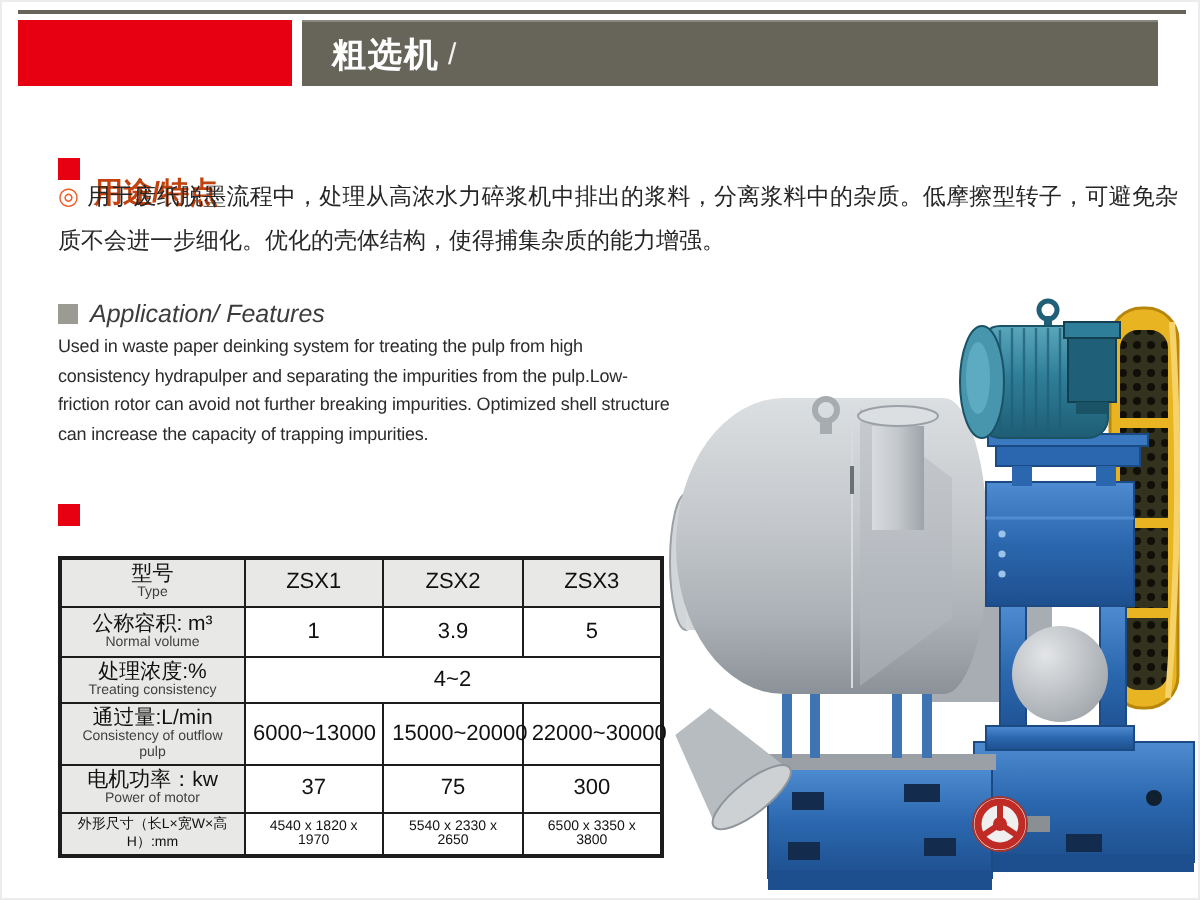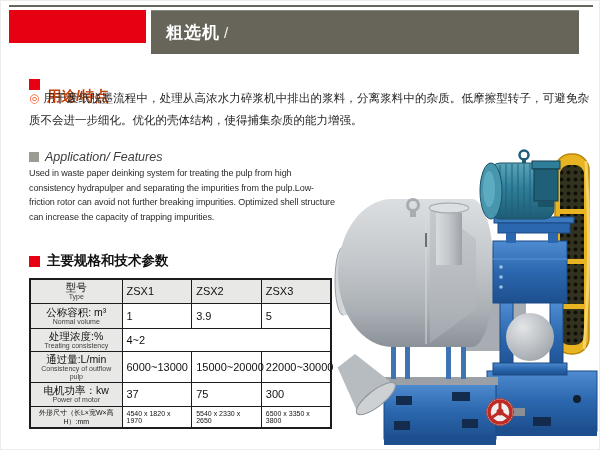--- a/index.html
+++ b/index.html
@@ -16,21 +16,21 @@
   *{margin:0;padding:0;box-sizing:border-box;}
   html,body{background:#fff;}
   .page{
     position:relative;width:600px;height:450px;background:#fff;
     border:1px solid #ececec;overflow:hidden;
     font-family:"Liberation Sans","DejaVu Sans",sans-serif;color:#1d1d1d;
   }
   .top-line{position:absolute;left:8px;top:4px;width:584px;height:2px;background:var(--banner-olive);}
   .red-block{position:absolute;left:8px;top:9px;width:137px;height:33px;background:var(--accent-red);}
   .banner{
-    position:absolute;left:150px;top:9px;width:428px;height:44px;background:var(--banner-olive);
+    position:absolute;left:150px;top:9px;width:428px;height:33px;background:var(--banner-olive);
     display:flex;align-items:center;padding-left:15px;color:#fff;
     border-top:1px solid #8a887d;
   }
   .banner .t-zh{font-weight:bold;font-size:17px;letter-spacing:1px;}
   .banner .t-sep{font-size:15px;margin:0 4px;color:#f2f2ee;}
   .banner .t-en{font-size:15px;color:#f6f6f2;letter-spacing:.5px;}
 
   .sec-heading{position:absolute;display:flex;align-items:center;}
   .sq{display:inline-block;flex:0 0 auto;}
   .sq.red{width:11px;height:11px;background:var(--accent-red);margin-right:7px;}
@@ -60,21 +60,21 @@
     position:absolute;left:28px;top:277px;width:303px;
     border-collapse:collapse;border:2px solid var(--table-border);
     table-layout:fixed;
   }
   table.params td{
     border:1px solid var(--table-border);
     padding:1px 4px;vertical-align:middle;
   }
   td.lbl{background:var(--table-label-bg);width:92px;text-align:center;}
   tr.hdr td{background:var(--table-label-bg);}
-  td.val{font-size:11px;color:#111;}
+  td.val{text-align:center;font-size:11px;color:#111;}
   .lbl .zh{display:block;font-size:10.5px;line-height:12px;color:#111;}
   .lbl .en{display:block;font-size:7px;line-height:8px;color:#3f3f3f;}
   tr.r1{height:24px}tr.r2{height:25px}tr.r3{height:23px}tr.r4{height:24px}tr.r5{height:24px}
   tr.r6{height:20px}
   tr.r6 .zh{font-size:7px;line-height:9px;}
   tr.r6 td.val{font-size:7px;}
 
   .machine{position:absolute;left:333px;top:140px;width:267px;height:308px;}
 </style>
 </head>
@@ -98,21 +98,20 @@
   </div>
 
   <div class="sec-heading h-app">
     <span class="sq gray"></span>
     <span class="txt">Application/ Features</span>
   </div>
   <div class="p-app">Used in waste paper deinking system for treating the pulp from high consistency hydrapulper and separating the impurities from the pulp.Low-friction rotor can avoid not further breaking impurities. Optimized shell structure can increase the capacity of trapping impurities.</div>
 
   <div class="sec-heading h-params">
     <span class="sq red"></span>
-    <span class="zh">主要规格和技术参数</span>
   </div>
 
   <table class="params">
     <tbody>
         <tr class="hdr r1">
       <td class="lbl">
         <span class="zh">型号</span>
         <span class="en">Type</span>
       </td>
       <td class="val">ZSX1</td>

